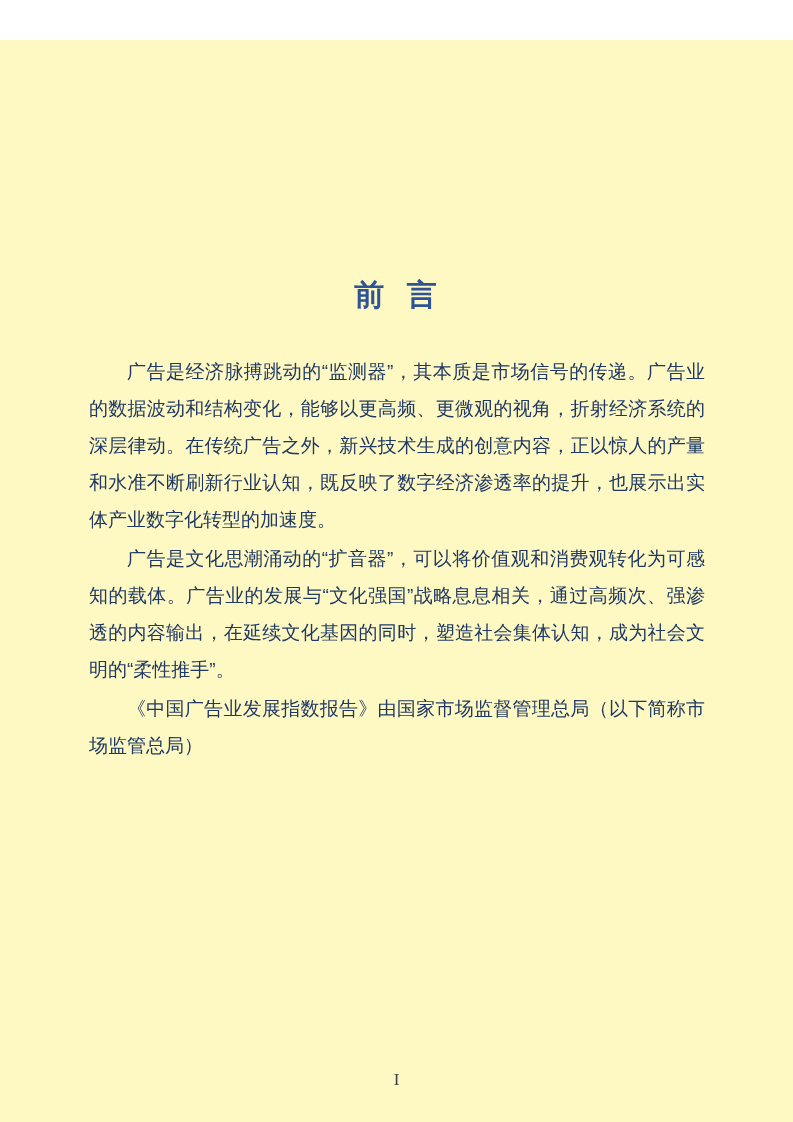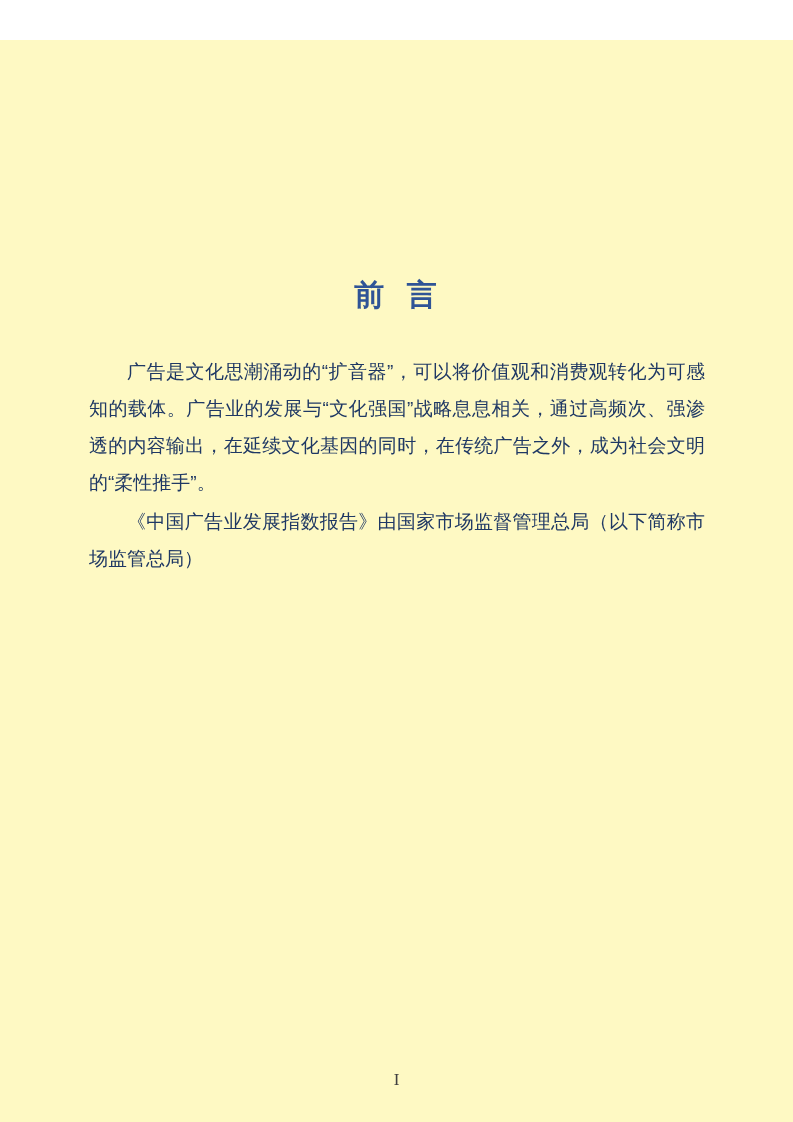--- a/index.html
+++ b/index.html
@@ -52,18 +52,19 @@
     color: #404040;
   }
 </style>
 </head>
 <body>
 
 <div class="page">
   <h1 class="title">前 言</h1>
 
   <div class="content">
-    <p>广告是文化思潮涌动的“扩音器”，可以将价值观和消费观转化为可感知的载体。广告业的发展与“文化强国”战略息息相关，通过高频次、强渗透的内容输出，在延续文化基因的同时，在传统广告之外，成为社会文明的“柔性推手”。</p>
+    <p>广告是经济脉搏跳动的“监测器”，其本质是市场信号的传递。广告业的数据波动和结构变化，能够以更高频、更微观的视角，折射经济系统的深层律动。在传统广告之外，新兴技术生成的创意内容，正以惊人的产量和水准不断刷新行业认知，既反映了数字经济渗透率的提升，也展示出实体产业数字化转型的加速度。</p>
+    <p>广告是文化思潮涌动的“扩音器”，可以将价值观和消费观转化为可感知的载体。广告业的发展与“文化强国”战略息息相关，通过高频次、强渗透的内容输出，在延续文化基因的同时，塑造社会集体认知，成为社会文明的“柔性推手”。</p>
     <p>《中国广告业发展指数报告》由国家市场监督管理总局（以下简称市场监管总局）</p>
   </div>
 
   <div class="page-number">I</div>
 </div>
 
 </body></html>

